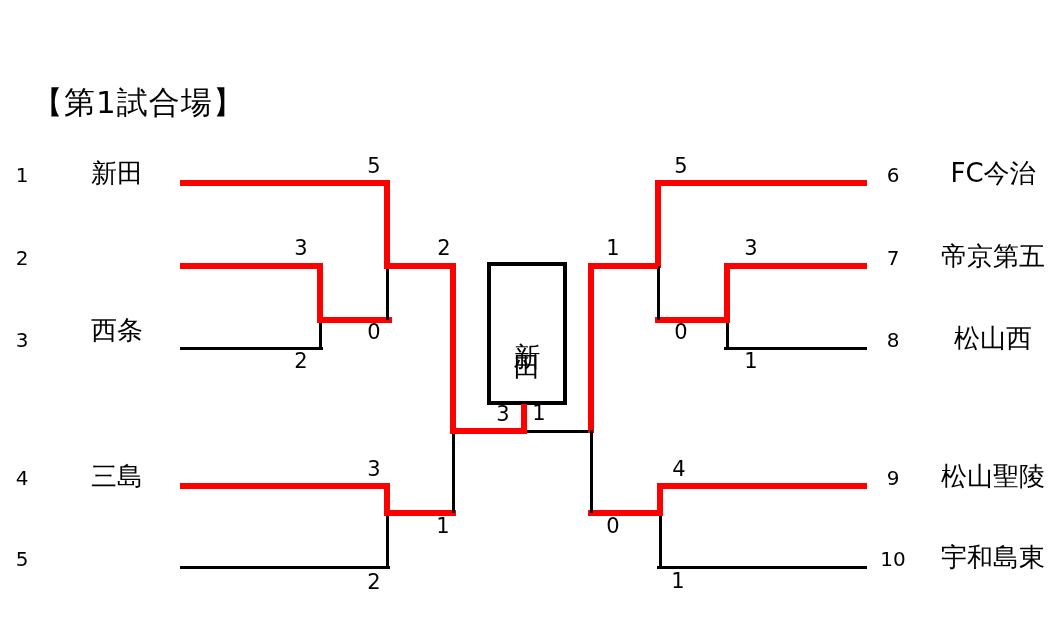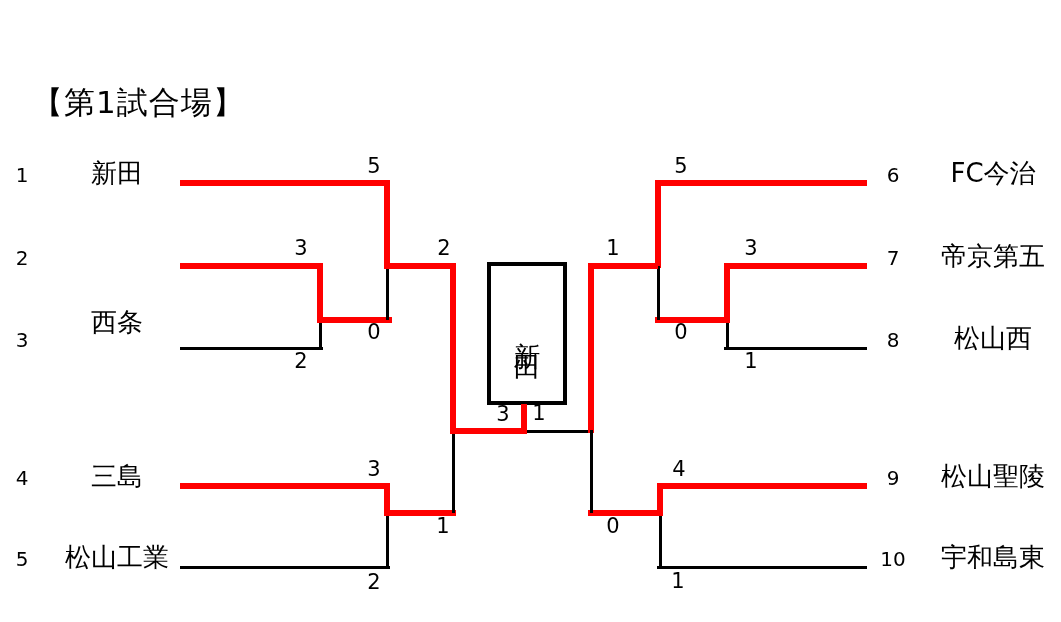--- a/index.html
+++ b/index.html
@@ -56,25 +56,24 @@
 
 <div class="canvas">
 
 
   <div class="court-header left">【第1試合場】</div>
 
   <span class="seed l" style="top:163px">1</span>
   <span class="tname l" style="top:159px">新田</span>
   <span class="seed l" style="top:246px">2</span>
   <span class="seed l" style="top:328px">3</span>
-  <span class="tname l" style="top:308px">西条</span>
+  <span class="tname l" style="top:316px">西条</span>
   <span class="seed l" style="top:466px">4</span>
   <span class="tname l" style="top:462px">三島</span>
   <span class="seed l" style="top:547px">5</span>
-  <span class="tname l" style="top:543px">松山工業</span>
 
   <span class="seed r" style="top:163px">6</span>
   <span class="tname r" style="top:159px">FC今治</span>
   <span class="seed r" style="top:246px">7</span>
   <span class="tname r" style="top:242px">帝京第五</span>
   <span class="seed r" style="top:328px">8</span>
   <span class="tname r" style="top:324px">松山西</span>
   <span class="seed r" style="top:466px">9</span>
   <span class="tname r" style="top:462px">松山聖陵</span>
   <span class="seed r" style="top:547px">10</span>

